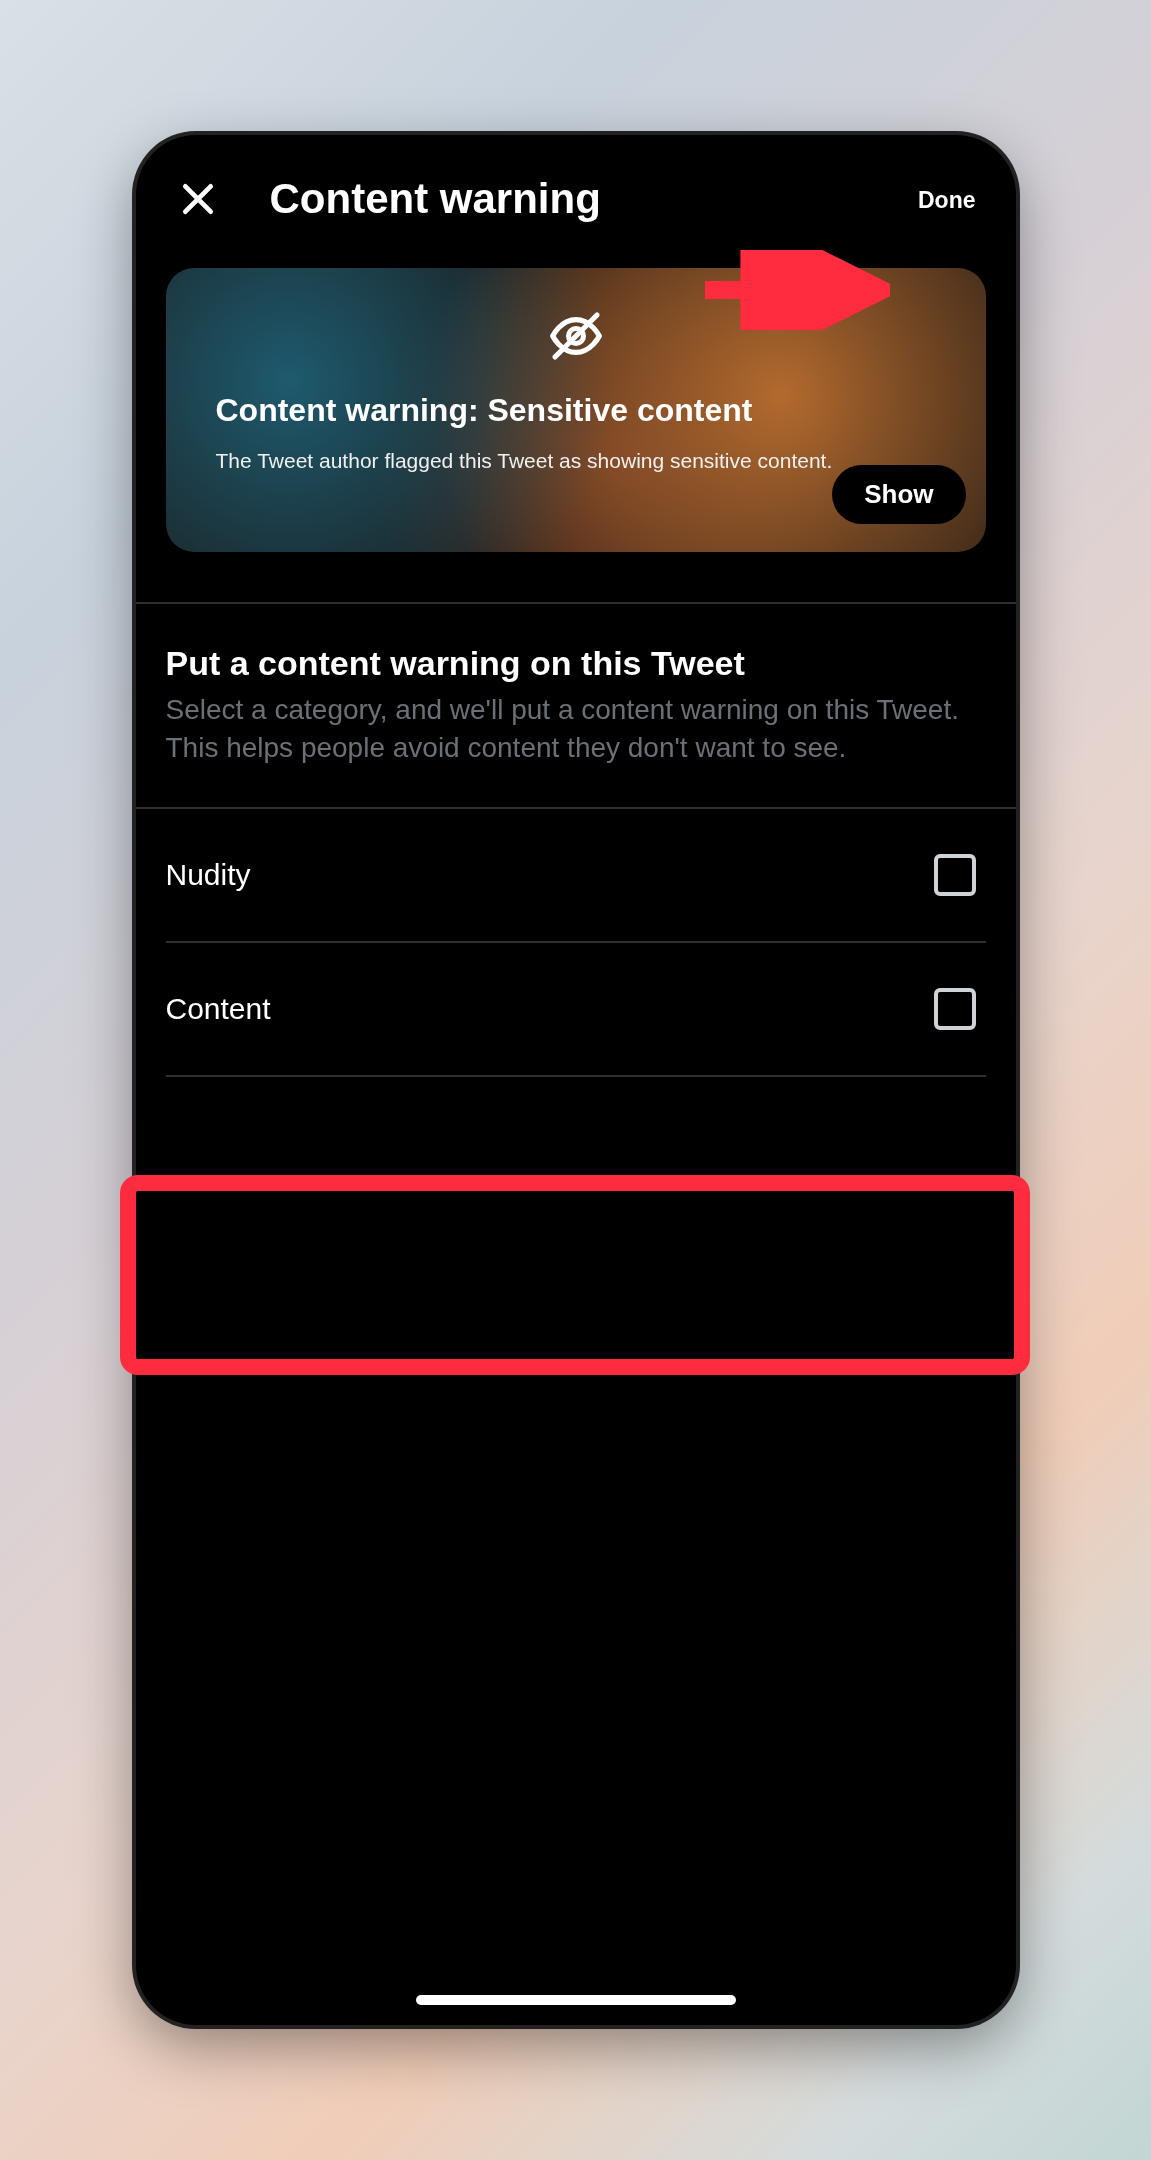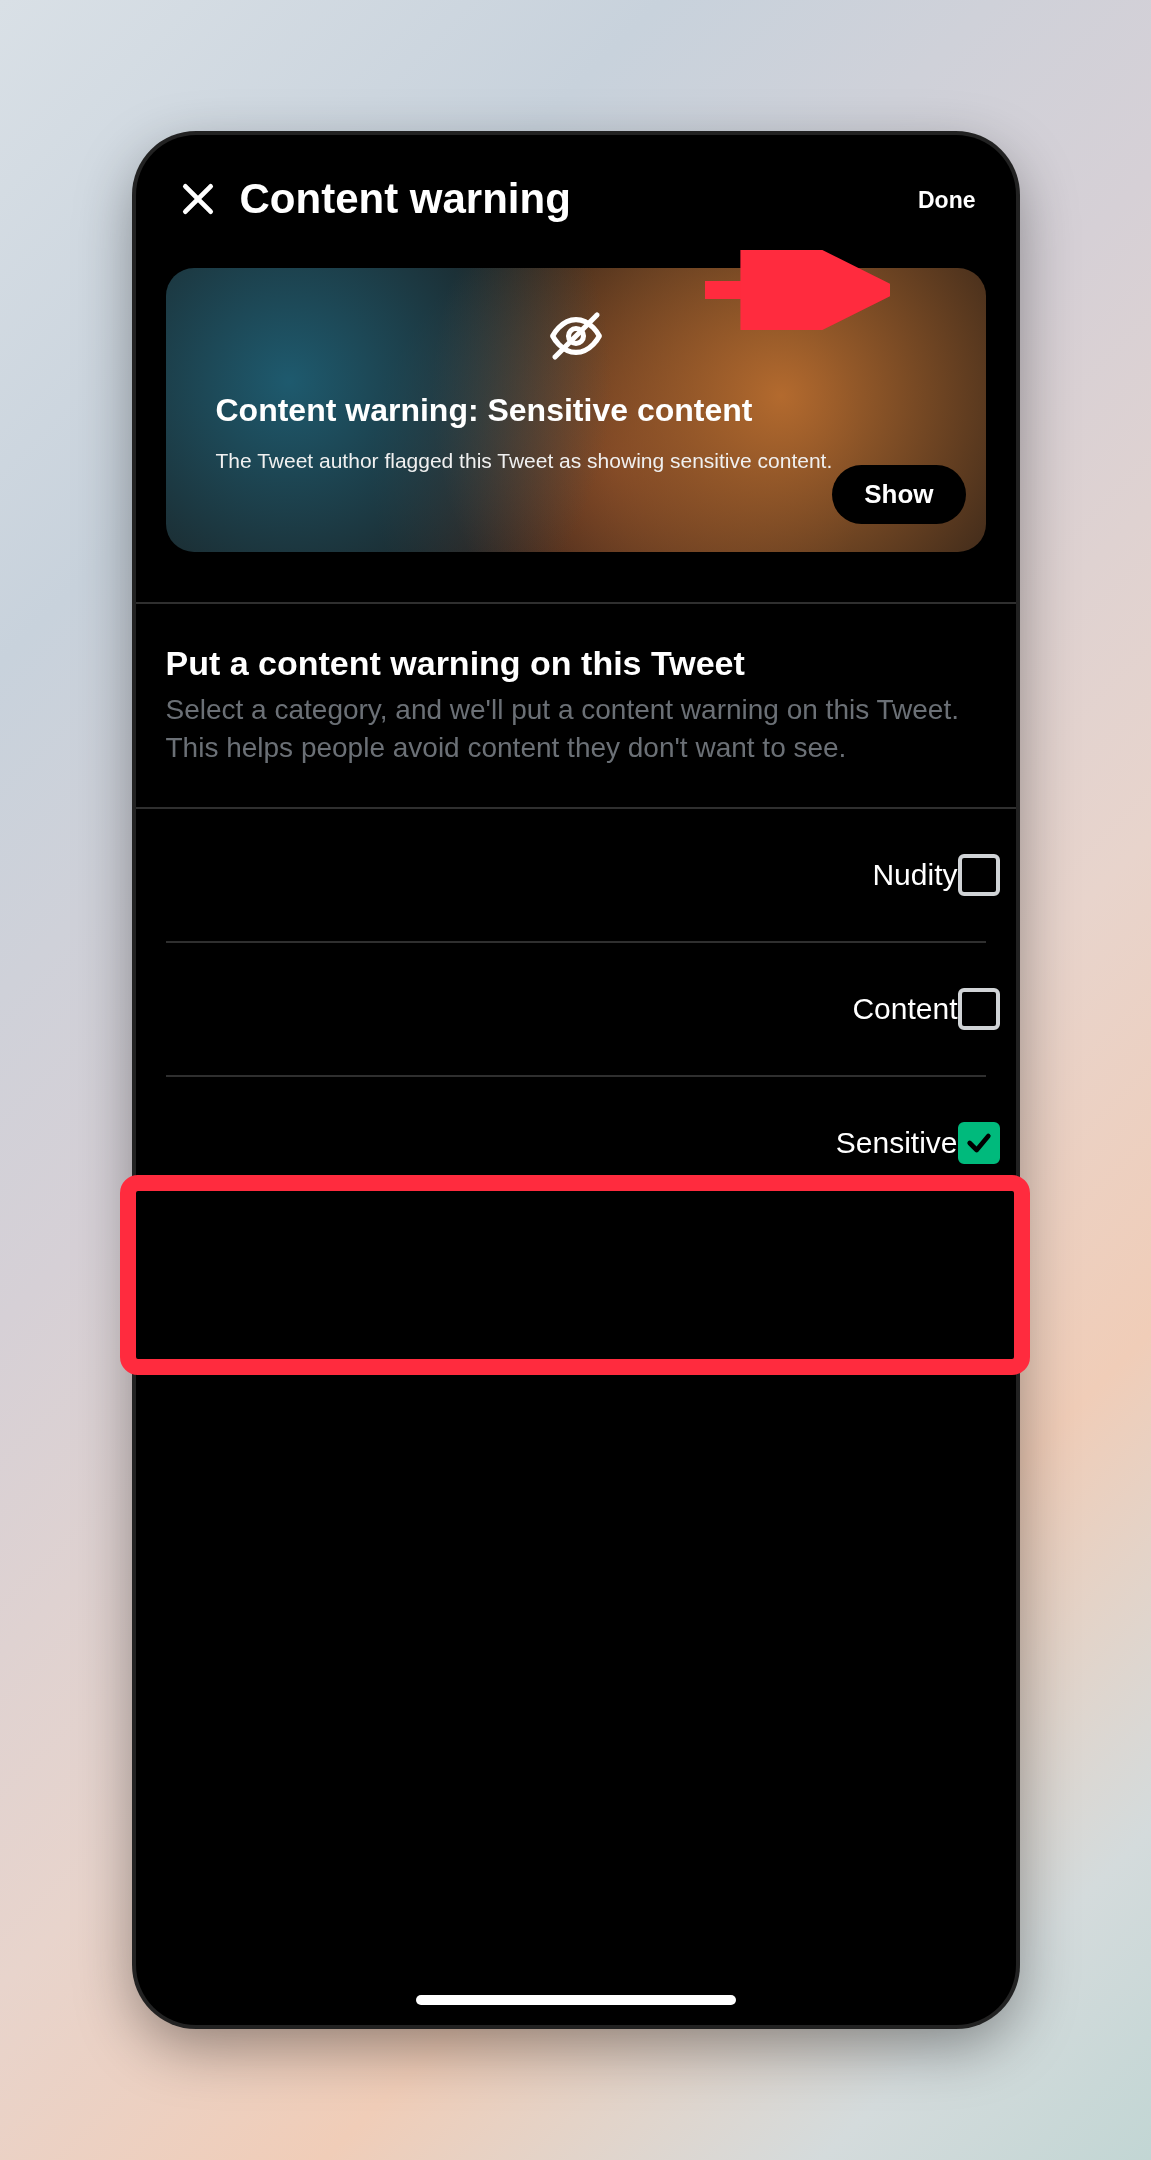--- a/index.html
+++ b/index.html
@@ -31,20 +31,21 @@
     border-radius: 60px;
     position: relative;
     overflow: hidden;
     box-shadow: 0 0 0 4px #222, 0 20px 60px rgba(0,0,0,.4);
   }
 
   .topbar {
     display: flex;
     align-items: center;
     padding: 40px 40px 20px 40px;
+    gap: 30px;
     position: relative;
   }
   .close-x {
     width: 44px; height: 44px;
     display:flex; align-items:center; justify-content:center;
     color:#fff;
   }
   .title {
     color:#fff;
     font-size:42px;
@@ -106,22 +107,22 @@
     color:#fff; font-size:34px; font-weight:800; margin-bottom:8px;
   }
   .section p {
     color:#6b7076; font-size:28px; line-height:1.35;
   }
   .section-divider {
     height:2px; background:#2f2f2f; margin: 10px 0 0 0;
   }
 
   .row {
-    display:flex; align-items:center; justify-content:flex-end;
-    padding: 45px 16px 45px 30px;
+    display:flex; align-items:center; justify-content:space-between;
+    padding: 45px 40px 45px 30px;
     position:relative;
   }
   .row + .row-divider {
     height:2px; background:#2f2f2f; margin:0 30px;
   }
   .row-label { color:#fff; font-size:30px; font-weight:500; }
 
   .checkbox {
     width:42px; height:42px;
     border:4px solid #d0d3d6;
@@ -202,28 +203,20 @@
   <div class="row-divider"></div>
 
   <div class="row">
     <span class="row-label">Content</span>
     <span class="checkbox">
       
     </span>
   </div>
   <div class="row-divider"></div>
 
-  <div class="row">
-    <span class="row-label">Sensitive</span>
-    <span class="checkbox checked">
-      <svg width="28" height="28" viewBox="0 0 24 24" fill="none" stroke="#000" stroke-width="4" stroke-linecap="round" stroke-linejoin="round">
-          <polyline points="4 12 10 18 20 6"></polyline>
-        </svg>
-    </span>
-  </div>
 
   <div class="home-indicator"></div>
 </div>
 
 <div class="highlight-box" style="left:120px; top:1175px; width:910px; height:200px;"></div>
 
 <svg class="arrow" style="left:700px; top:250px;" viewBox="0 0 190 80">
   <defs>
     <marker id="ah" viewBox="0 0 10 10" refX="8" refY="5" markerWidth="9" markerHeight="9" orient="auto">
       <path d="M0 0 L10 5 L0 10 z" fill="#ff2b3e"></path>

